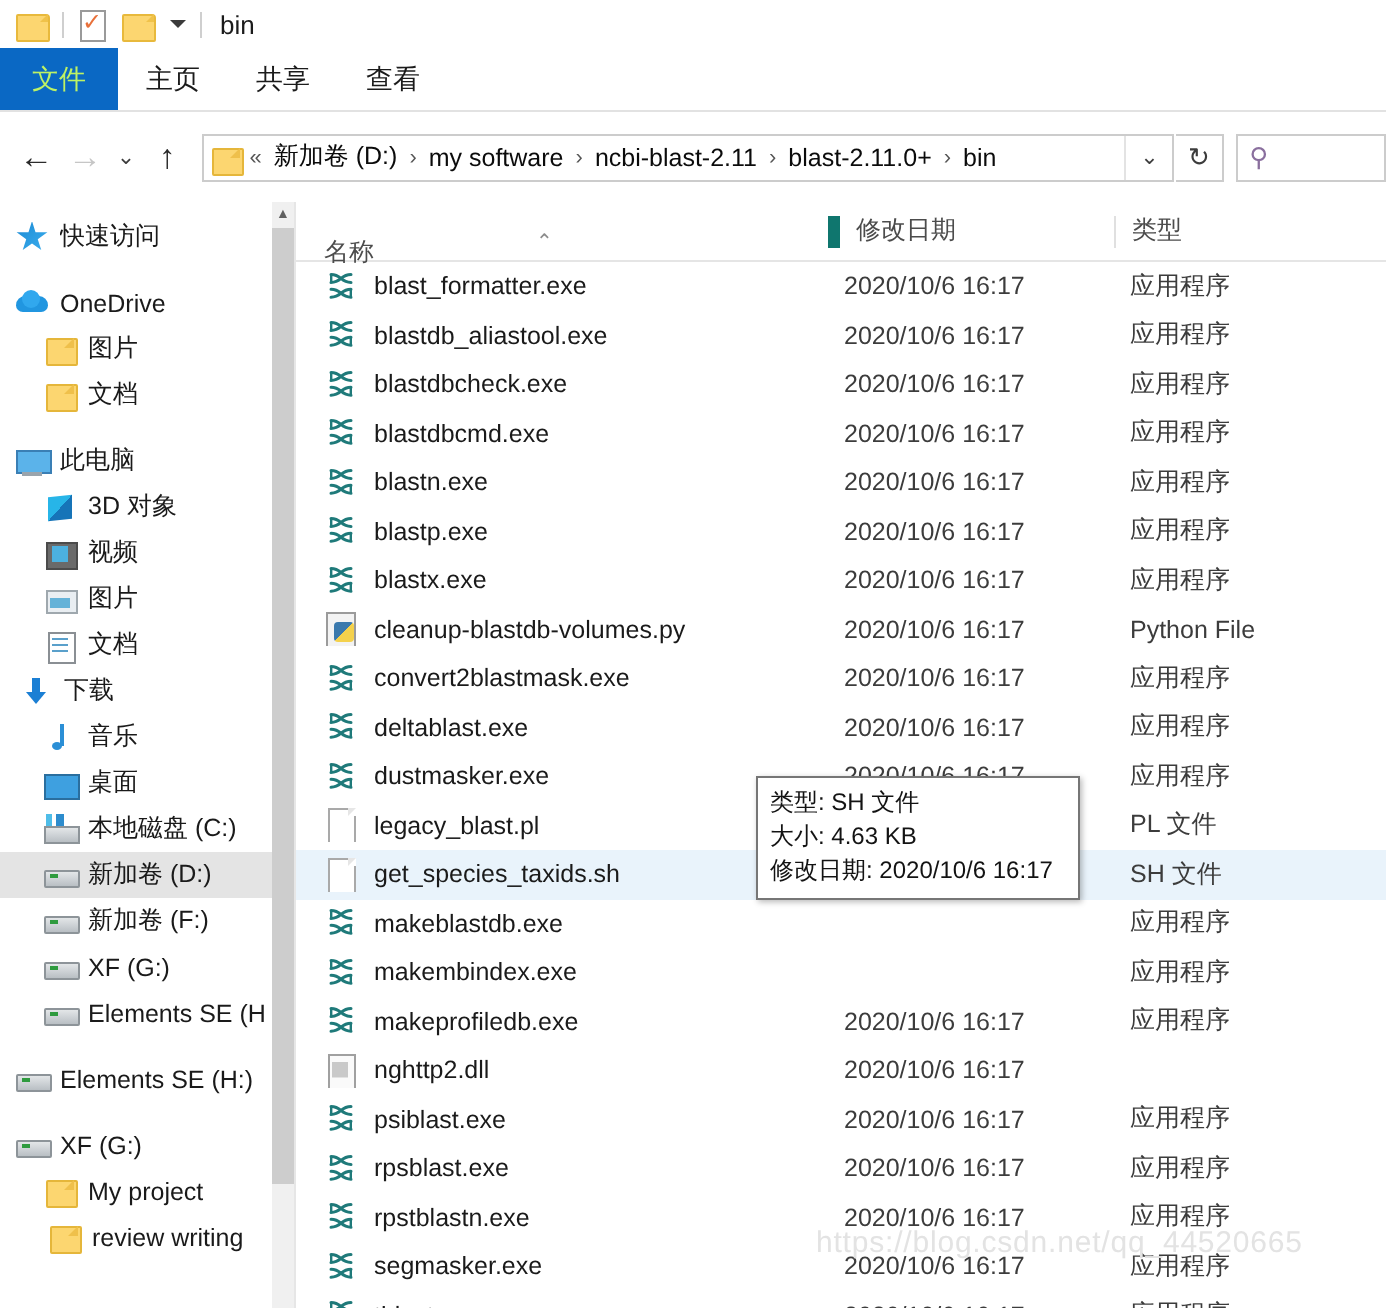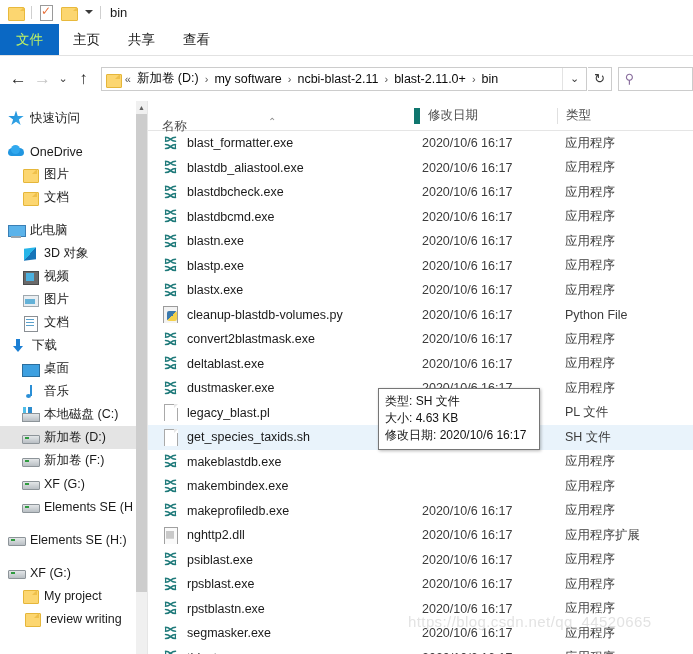--- a/index.html
+++ b/index.html
@@ -449,26 +449,26 @@
         </div>
         <div class="nav-item" style="padding-left: 22px;">
           <span class="nav-icon g-doc"></span>
           <span class="nav-label">文档</span>
         </div>
         <div class="nav-item" style="padding-left: 10px;">
           <span class="nav-icon g-down"></span>
           <span class="nav-label">下载</span>
         </div>
         <div class="nav-item" style="padding-left: 22px;">
+          <span class="nav-icon g-music"></span>
+          <span class="nav-label">音乐</span>
+        </div>
+        <div class="nav-item" style="padding-left: 22px;">
           <span class="nav-icon g-desktop"></span>
           <span class="nav-label">桌面</span>
-        </div>
-        <div class="nav-item" style="padding-left: 22px;">
-          <span class="nav-icon g-music"></span>
-          <span class="nav-label">音乐</span>
         </div>
         <div class="nav-item" style="padding-left: 22px;">
           <span class="nav-icon g-drive-c"></span>
           <span class="nav-label">本地磁盘 (C:)</span>
         </div>
         <div class="nav-item selected" style="padding-left: 22px;">
           <span class="nav-icon g-drive"></span>
           <span class="nav-label">新加卷 (D:)</span>
         </div>
         <div class="nav-item" style="padding-left: 22px;">
@@ -763,21 +763,20 @@
             </div>
             <div class="fcell-date">2020/10/6 16:17</div>
             <div class="fcell-type">应用程序</div>
           </div>
           <div class="frow">
             <div class="fcell-name">
               <span class="ficon g-dll"></span>
               <span>nghttp2.dll</span>
             </div>
             <div class="fcell-date">2020/10/6 16:17</div>
-            <div class="fcell-type">应用程序扩展</div>
           </div>
           <div class="frow">
             <div class="fcell-name">
               <span class="ficon ">
                 <svg width="17" height="17" viewBox="0 0 17 17">
                   <path d="M3.5 2.2 C9 2.2 8 6.2 13.5 6.2" stroke="#1f7a7a" stroke-width="1.5" fill="none" stroke-linecap="round"></path>
                   <path d="M3.5 6.2 C9 6.2 8 2.2 13.5 2.2" stroke="#1f7a7a" stroke-width="1.5" fill="none" stroke-linecap="round"></path>
                   <path d="M3.5 9.6 C9 9.6 8 13.6 13.5 13.6" stroke="#1f7a7a" stroke-width="1.5" fill="none" stroke-linecap="round"></path>
                   <path d="M3.5 13.6 C9 13.6 8 9.6 13.5 9.6" stroke="#1f7a7a" stroke-width="1.5" fill="none" stroke-linecap="round"></path>
                   <line x1="3.6" y1="2.2" x2="3.6" y2="6.2" stroke="#1f7a7a" stroke-width="1.2"></line>

